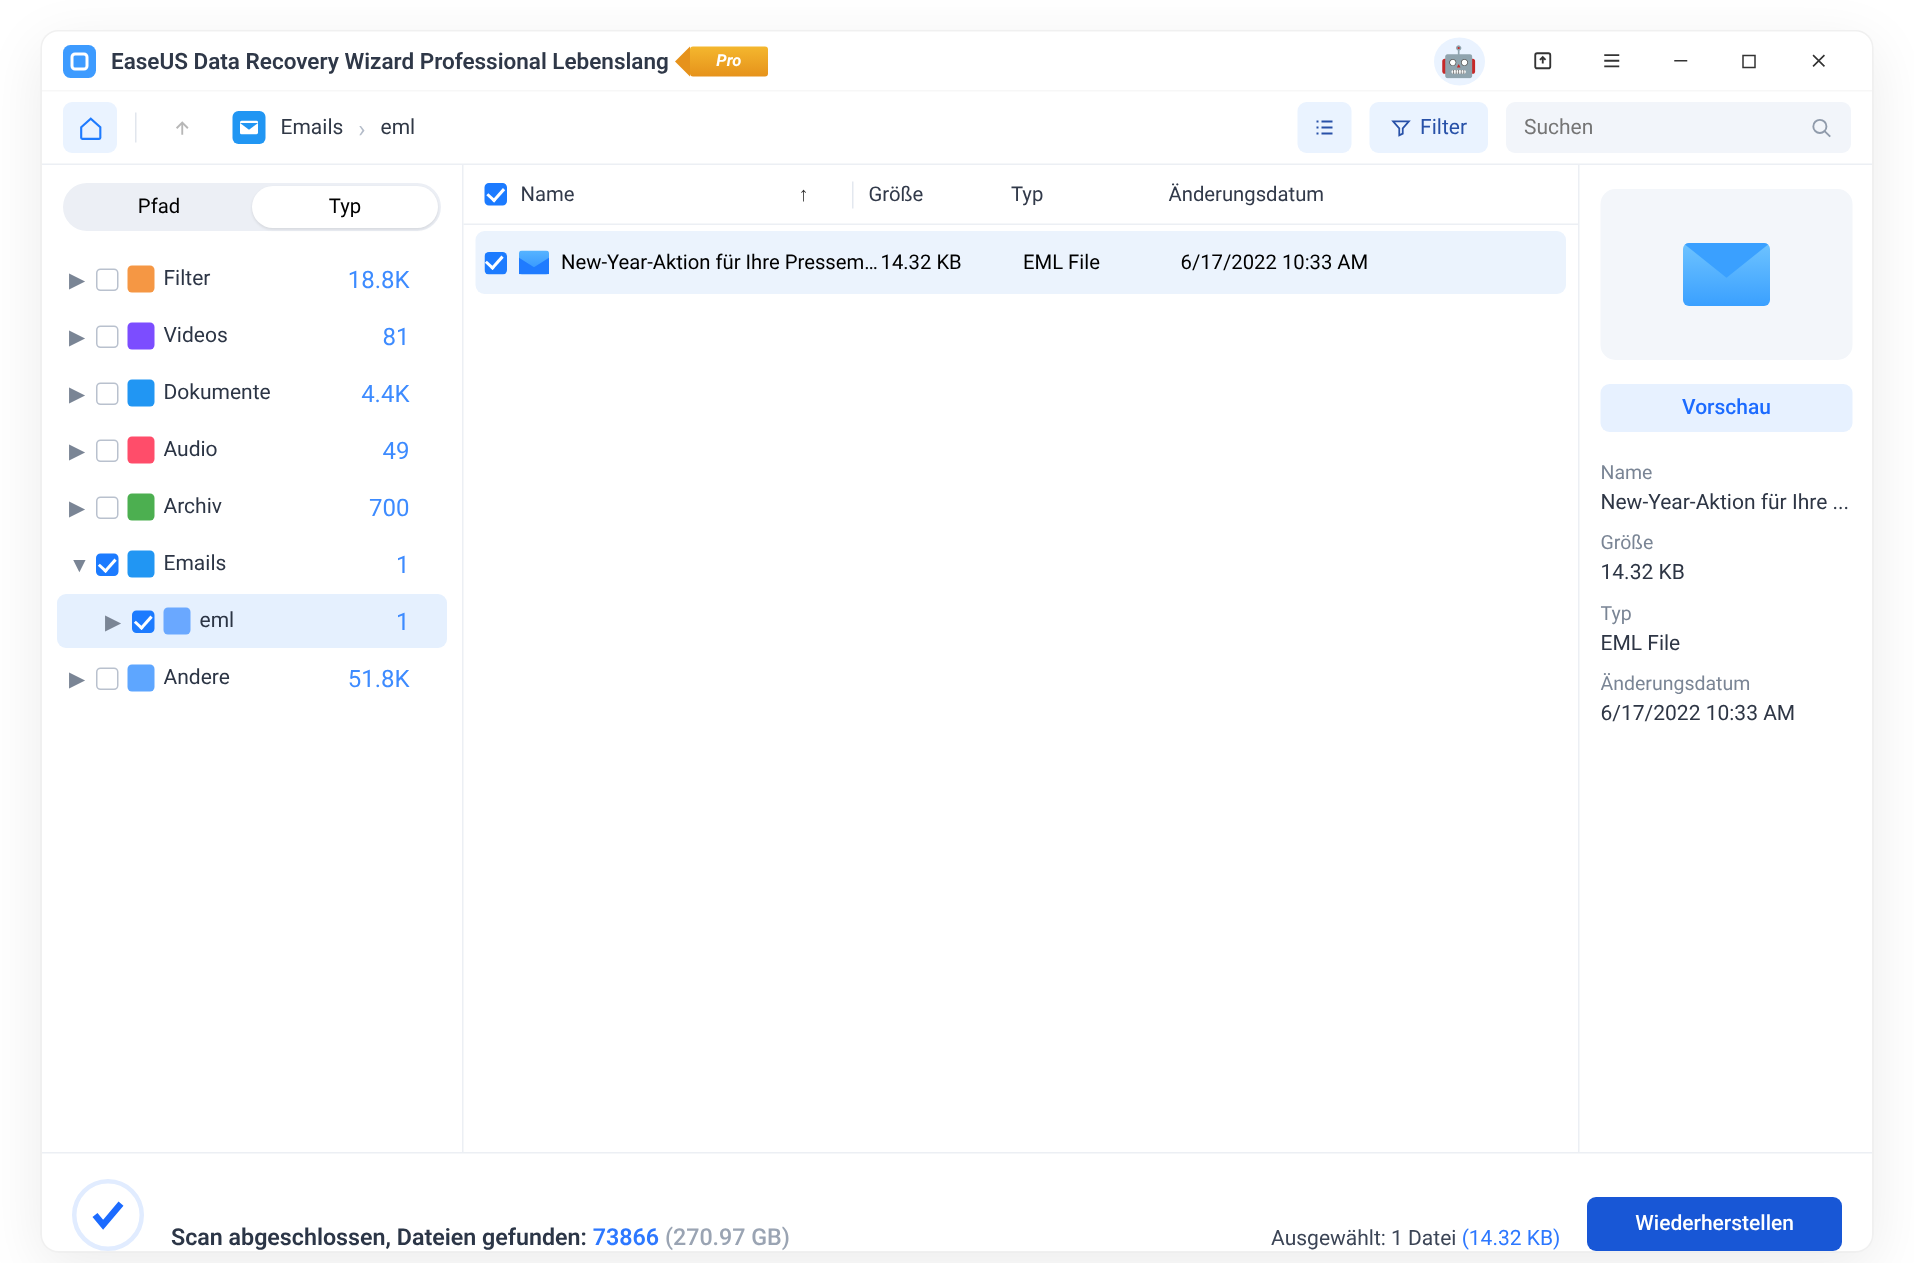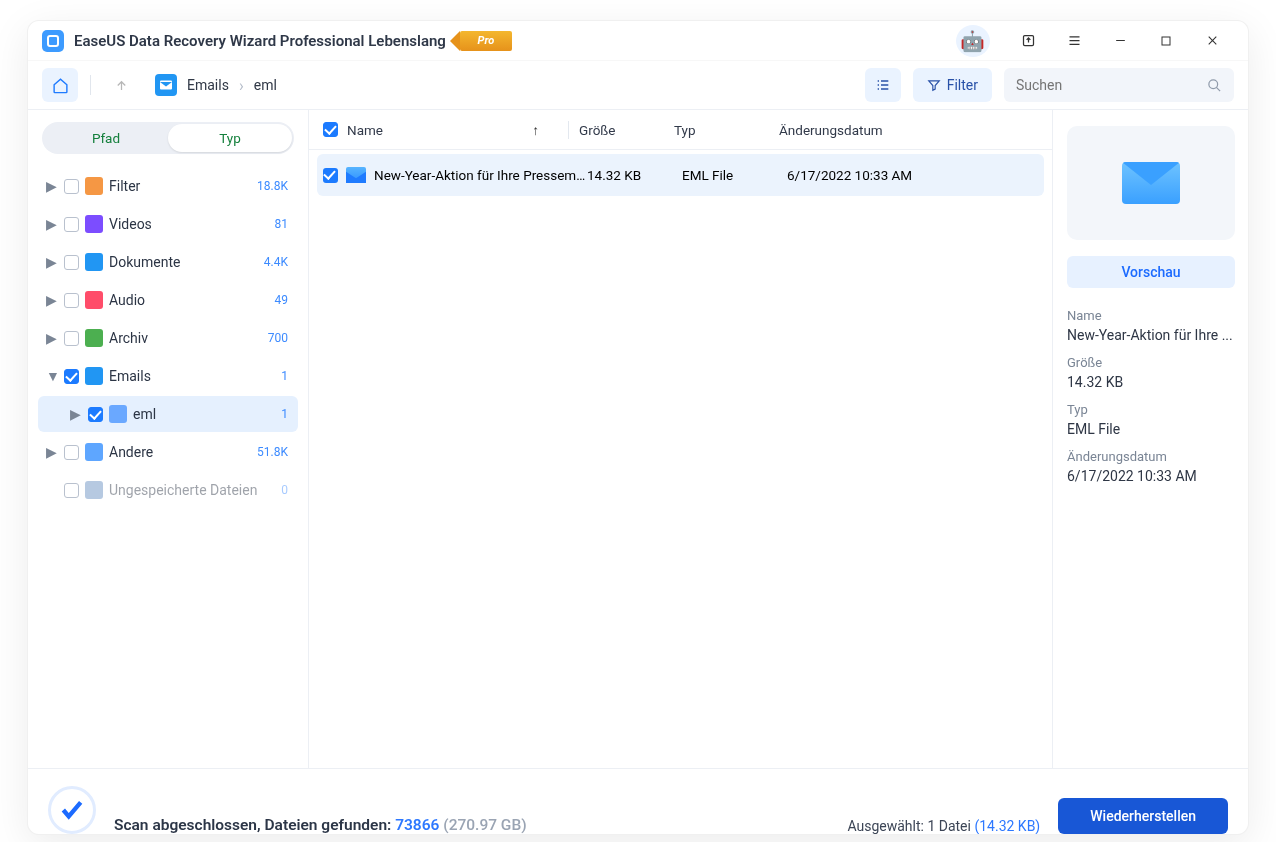--- a/index.html
+++ b/index.html
@@ -28,32 +28,32 @@
   .bc-txt{font-size:14px;color:#303846;}
   .bc-chevron{color:#b4bcc9;}
   .toolbar-flex{flex:1;}
   .rbtn{height:34px;border-radius:6px;background:#eaf3ff;color:#2851a8;display:flex;align-items:center;gap:6px;padding:0 14px;font-size:14px;}
   .searchbox{width:230px;height:34px;background:#f2f5fa;border-radius:6px;display:flex;align-items:center;padding:0 12px;gap:0;color:#909bab;}
   .searchbox input{border:none;outline:none;background:transparent;font-size:14px;flex:1;color:#333;}
   
   .main{flex:1;display:flex;overflow:hidden;border-top:1px solid #eceff4;}
   .sidebar{width:281px;border-right:1px solid #eceff4;display:flex;flex-direction:column;padding:12px 10px;}
   .tabswitch{display:flex;background:#eceff5;border-radius:18px;height:32px;margin:0 4px 14px 4px;padding:2px;}
-  .tab{flex:1;border-radius:16px;display:flex;align-items:center;justify-content:center;font-size:13.5px;color:#15803d;}
+  .tab{flex:1;border-radius:16px;display:flex;align-items:center;justify-content:center;font-size:13.5px;color:#000000;}
   .tab.active{background:#fff;box-shadow:0 1px 2px rgba(0,0,0,0.1);}
   .tree{display:flex;flex-direction:column;gap:2px;}
   .node{height:36px;display:flex;align-items:center;padding:0 8px 0 8px;border-radius:6px;font-size:14px;gap:6px;}
   .node.selected{background:#e5f0fe;}
   .node .chev{width:12px;color:#7a8595;}
   .node .chk{width:15px;height:15px;border:1.5px solid #b9c1ce;border-radius:3px;background:#fff;}
   .node .chk.checked{background:#1c7bff;border-color:#1c7bff;position:relative;}
   .node .chk.checked::after{content:"";position:absolute;left:3px;top:0px;width:5px;height:9px;border-right:2px solid #fff;border-bottom:2px solid #fff;transform:rotate(42deg);}
   .node .cat-icon{width:18px;height:18px;border-radius:3px;}
   .node .lbl{color:#2c3545;flex:1;}
-  .node .cnt{color:#3d8bff;font-size:12px;margin-right:2px;}
+  .node .cnt{color:#3d8bff;font-size:16px;margin-right:17px;}
   .node.dim .lbl,.node.dim .cnt{opacity:0.45;}
   .node.lvl2{padding-left:32px;}
 
   
   .filepanel{flex:1;display:flex;flex-direction:column;}
   .thead{height:40px;display:flex;align-items:center;border-bottom:1px solid #eceff4;font-size:13.5px;color:#323a4a;}
   .col-name{width:270px;display:flex;align-items:center;gap:9px;padding-left:14px;}
   .col-name .chk{width:15px;height:15px;border:1.5px solid #b9c1ce;border-radius:3px;background:#1c7bff;border-color:#1c7bff;position:relative;}
   .col-name .chk::after{content:"";position:absolute;left:3px;top:0px;width:5px;height:9px;border-right:2px solid #fff;border-bottom:2px solid #fff;transform:rotate(42deg);}
   .thead .sort{margin-left:auto;margin-right:10px;color:#333;}
@@ -234,27 +234,20 @@
             <span class="lbl">eml</span>
             <span class="cnt">1</span>
           </div>
           <div class="node">
             <span class="chev">▶</span>
             <span class="chk "></span>
             <span class="cat-icon" style="background:#5ea6ff"></span>
             <span class="lbl">Andere</span>
             <span class="cnt">51.8K</span>
           </div>
-          <div class="node dim">
-            <span class="chev"></span>
-            <span class="chk "></span>
-            <span class="cat-icon" style="background:#b6c9e1"></span>
-            <span class="lbl">Ungespeicherte Dateien</span>
-            <span class="cnt">0</span>
-          </div>
         </div>
     </div>
 
     <div class="filepanel">
       <div class="thead">
         <div class="col-name">
           <div class="chk"></div>
           <span>Name</span>
           <span class="sort">↑</span>
           <div class="colsep"></div>

